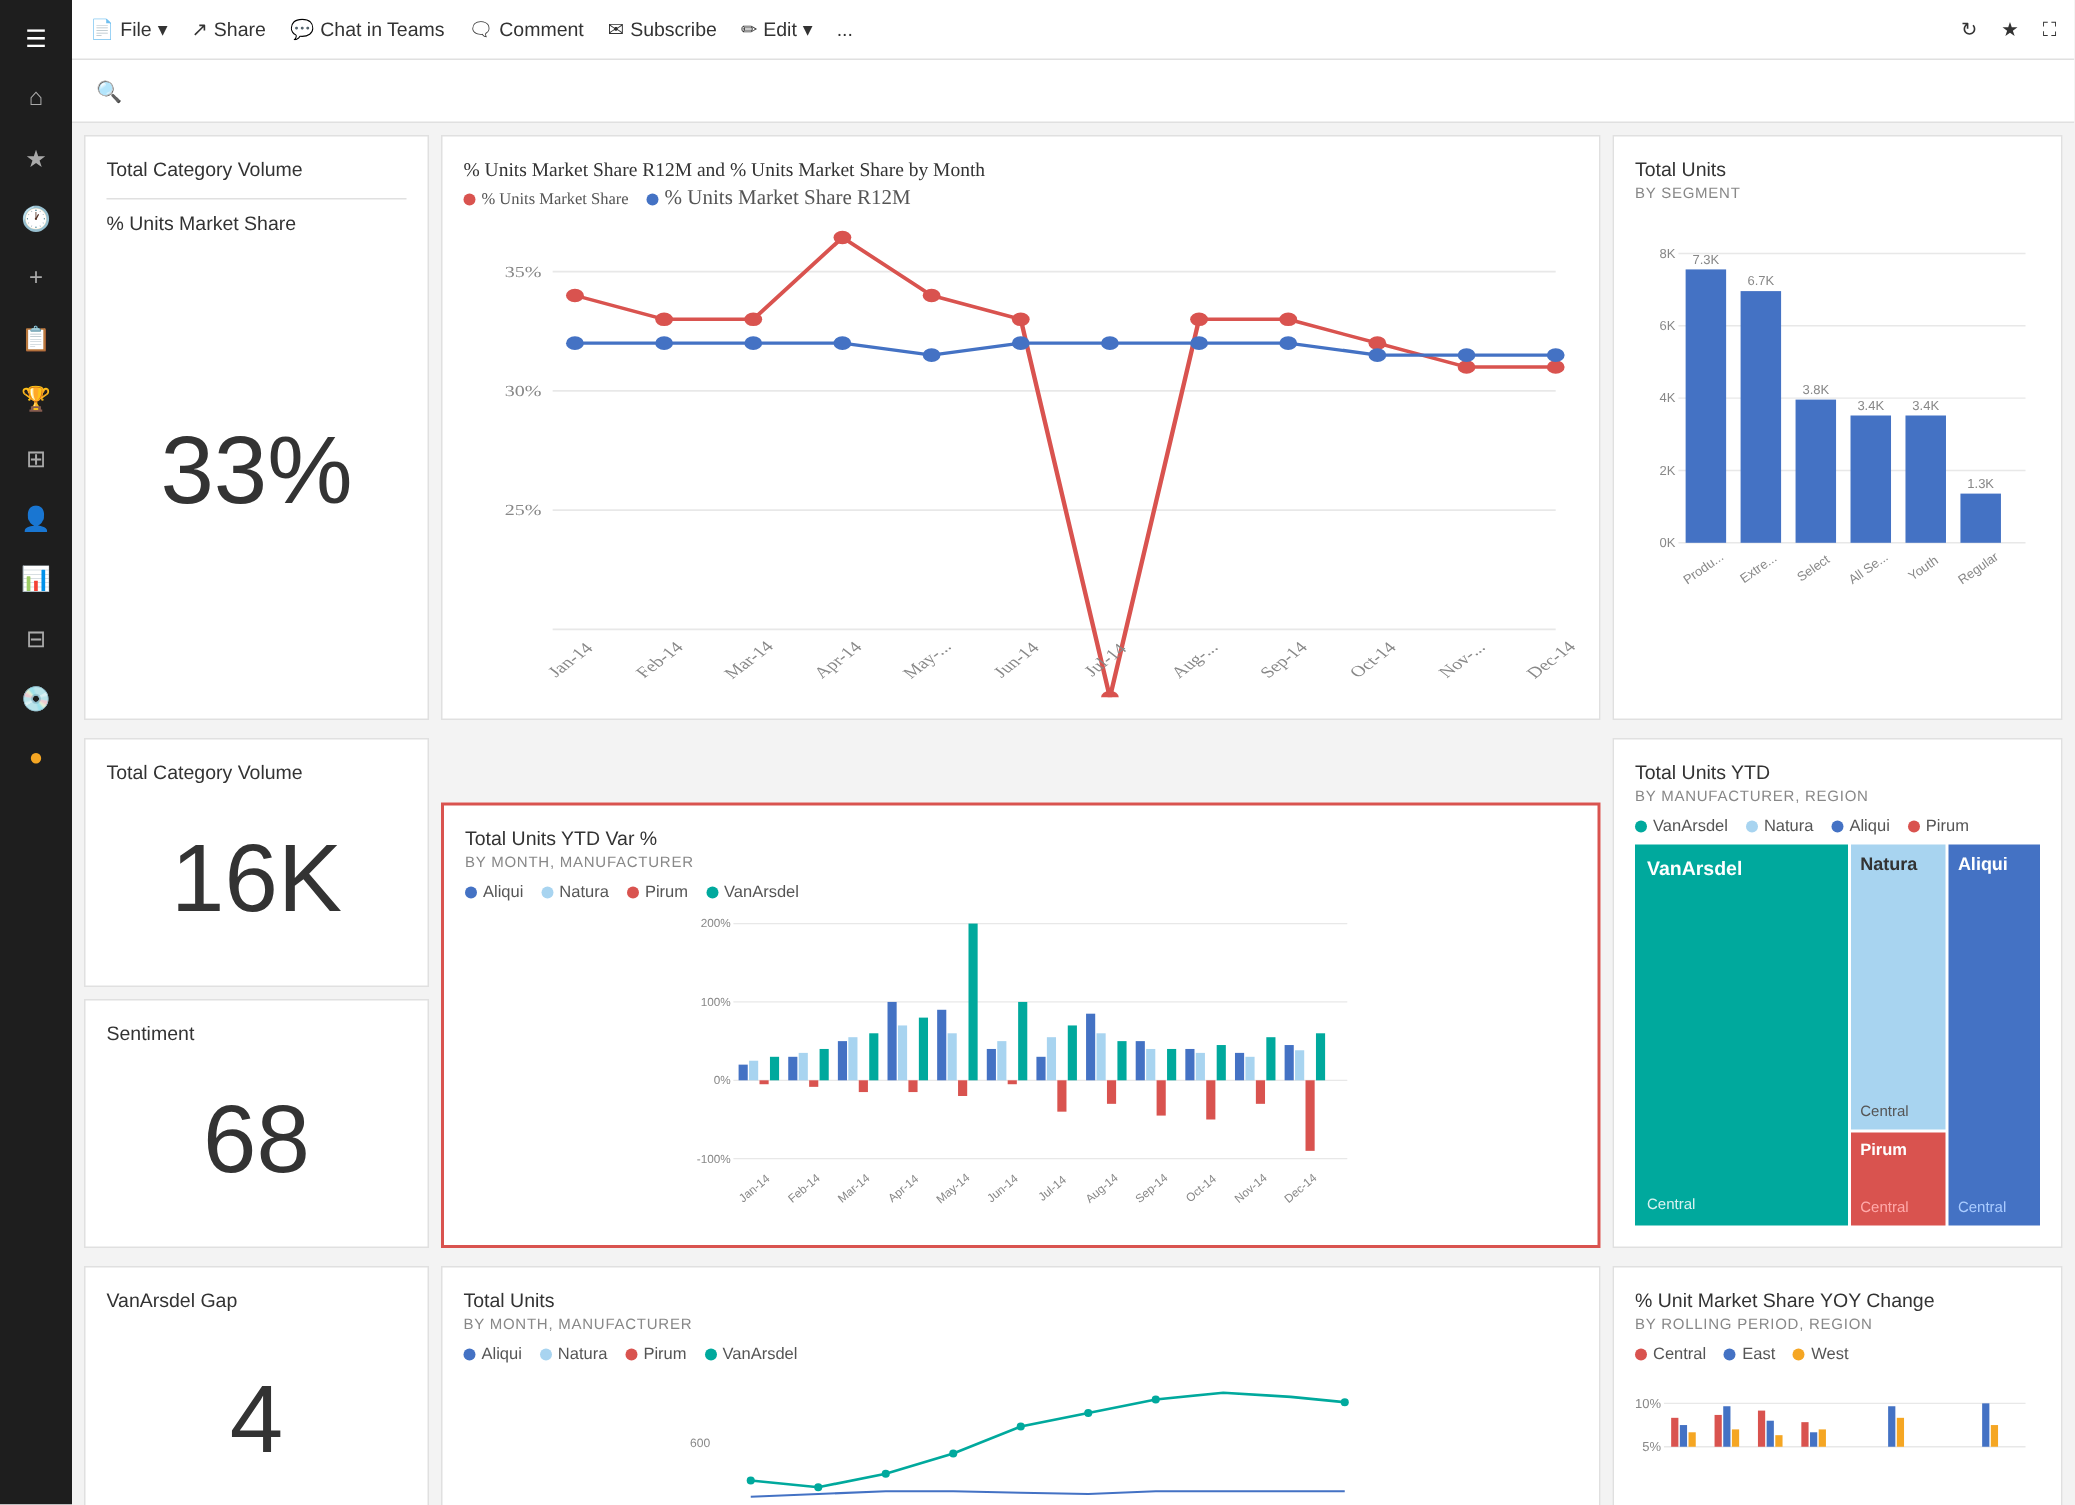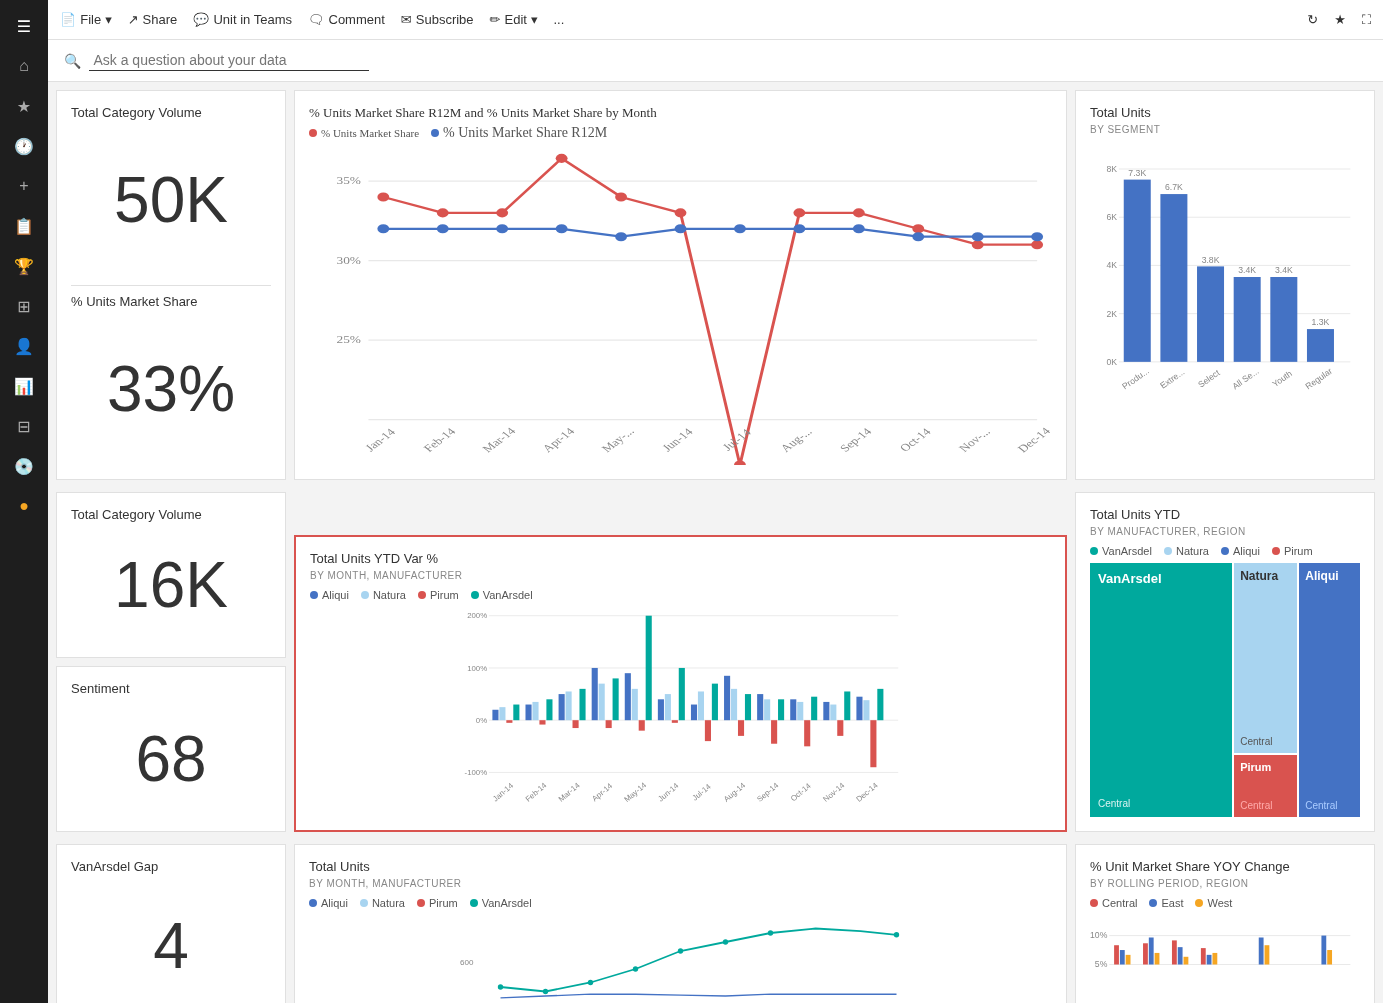--- a/index.html
+++ b/index.html
@@ -144,21 +144,21 @@
       <span>📄</span>
       <span>File</span>
       <span>▾</span>
     </div>
     <div class="toolbar-item">
       <span>↗</span>
       <span>Share</span>
     </div>
     <div class="toolbar-item">
       <span>💬</span>
-      <span>Unit in Teams</span>
+      <span>Chat in Teams</span>
     </div>
     <div class="toolbar-item">
       <span>🗨</span>
       <span>Comment</span>
     </div>
     <div class="toolbar-item">
       <span>✉</span>
       <span>Subscribe</span>
     </div>
     <div class="toolbar-item">
@@ -170,30 +170,28 @@
       <span>...</span>
     </div>
     <div style="flex:1"></div>
     <div class="toolbar-item">↻</div>
     <div class="toolbar-item">★</div>
     <div class="toolbar-item">⛶</div>
   </div>
 
   <div class="qa-bar">
     <span style="font-size:14px;">🔍</span>
-    <input class="qa-input" type="text" placeholder="Ask a question about your data" style="">
   </div>
 
   <div style="flex:1; overflow:auto; background:#f3f3f3; padding:8px; display:flex; flex-direction:column; gap:12px;">
 
     <div style="display:flex; gap:8px; height:390px;">
 
       <div class="panel" style="width:230px; flex-shrink:0;">
         <div class="card-title">Total Category Volume</div>
-        <div class="big-number">50K</div>
         <div style="height:1px; background:#e0e0e0; margin: 8px 0;"></div>
         <div class="card-title">% Units Market Share</div>
         <div class="big-number">33%</div>
       </div>
 
       <div class="panel" style="flex:1;font-family:Liberation Serif, serif;">
         <div class="card-title">% Units Market Share R12M and % Units Market Share by Month</div>
         <div class="legend">
           <div class="legend-item">
             <div class="legend-dot" style="background:#d9534f;"></div>

